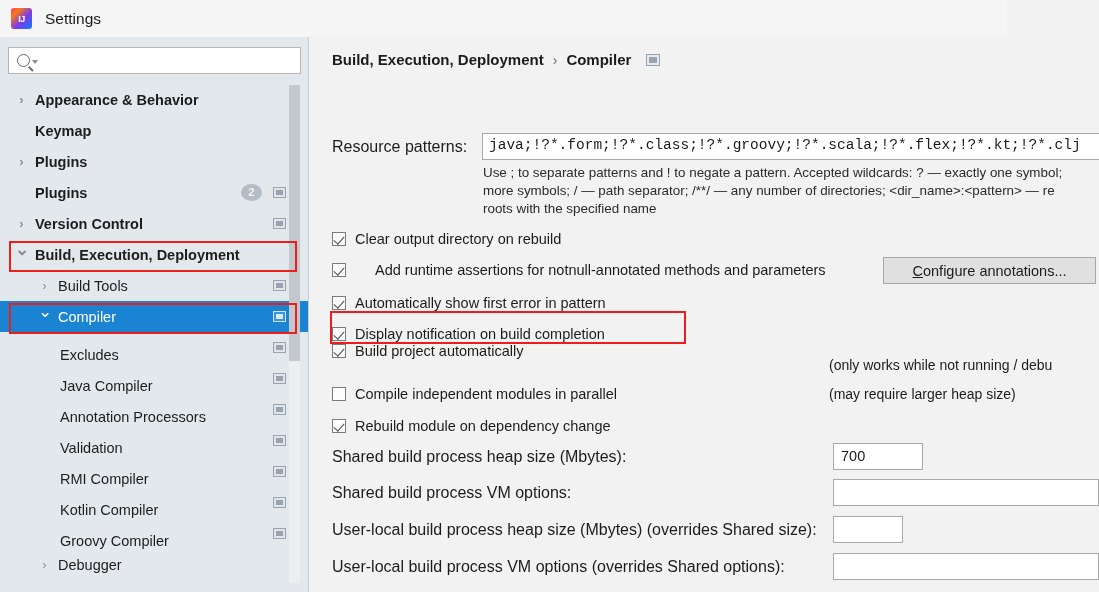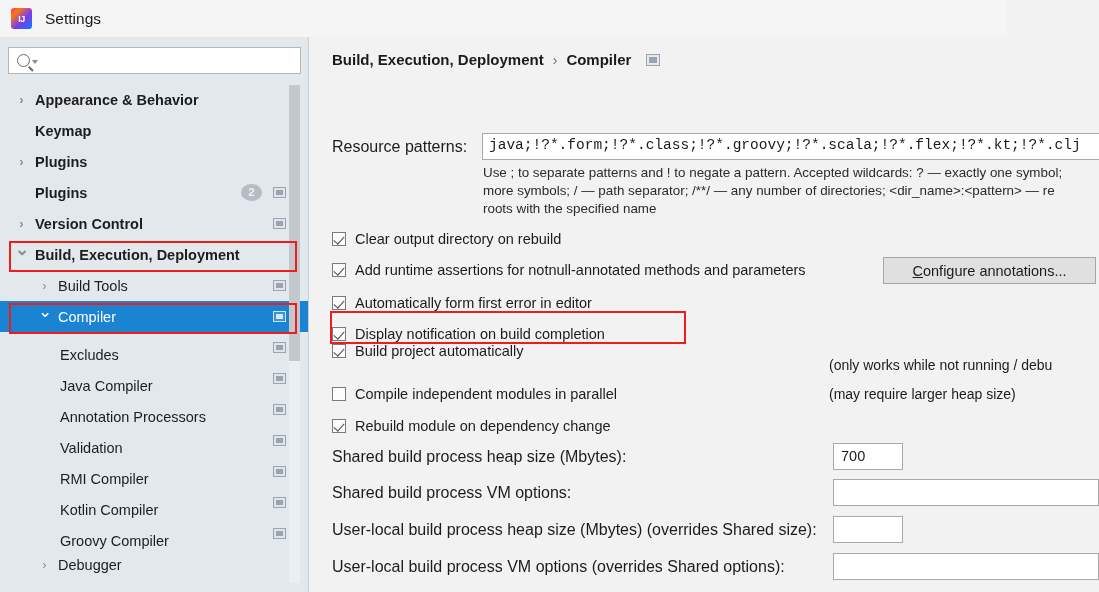--- a/index.html
+++ b/index.html
@@ -259,27 +259,27 @@
 
   <div class="hint" style="top:128px;">Use ; to separate patterns and ! to negate a pattern. Accepted wildcards: ? — exactly one symbol;</div>
   <div class="hint" style="top:146px;">more symbols; / — path separator; /**/ — any number of directories;  &lt;dir_name&gt;:&lt;pattern&gt; — re</div>
   <div class="hint" style="top:164px;">roots with the specified name</div>
 
   <div id="cbgroup">
       <div class="cb-row" style="top: 194px;">
         <span class="cbox checked"></span>
         <span class="txt">Clear output directory on rebuild</span>
       </div>
-      <div class="cb-row" style="top: 225px;">
+      <div class="cb-row" style="top: 225px; gap: 20px;">
         <span class="cbox checked"></span>
         <span class="txt">Add runtime assertions for notnull-annotated methods and parameters</span>
       </div>
       <div class="cb-row" style="top: 258px;">
         <span class="cbox checked"></span>
-        <span class="txt">Automatically form first error in editor</span>
+        <span class="txt">Automatically show first error in pattern</span>
       </div>
       <div class="cb-row" style="top: 289px;">
         <span class="cbox checked"></span>
         <span class="txt">Display notification on build completion</span>
       </div>
       <div class="cb-row" style="top: 306px;">
         <span class="cbox checked"></span>
         <span class="txt">Build project automatically</span>
       </div>
       <div class="cb-row" style="top: 349px;">
@@ -292,21 +292,21 @@
       </div>
     </div>
 
   <div id="annotbtn"><u>C</u>onfigure annotations...</div>
 
   <div class="note" style="left:520px;top:320px;">(only works while not running / debu</div>
   <div class="note" style="left:520px;top:349px;">(may require larger heap size)</div>
 
   <div id="fieldgroup">
       <div class="rowlabel" style="left: 23px; top: 411px;">Shared build process heap size (Mbytes):</div>
-      <div class="tfield" style="left: 524px; top: 406px; width: 70px; height: 27px; line-height: 25px;">700</div>
+      <div class="tfield" style="left: 524px; top: 406px; width: 90px; height: 27px; line-height: 25px;">700</div>
       <div class="rowlabel" style="left: 23px; top: 447px;">Shared build process VM options:</div>
       <div class="tfield" style="left: 524px; top: 442px; width: 266px; height: 27px; line-height: 25px;"></div>
       <div class="rowlabel" style="left: 23px; top: 484px;">User-local build process heap size (Mbytes) (overrides Shared size):</div>
       <div class="tfield" style="left: 524px; top: 479px; width: 70px; height: 27px; line-height: 25px;"></div>
       <div class="rowlabel" style="left: 23px; top: 521px;">User-local build process VM options (overrides Shared options):</div>
       <div class="tfield" style="left: 524px; top: 516px; width: 266px; height: 27px; line-height: 25px;"></div>
     </div>
 
 </div>
 

